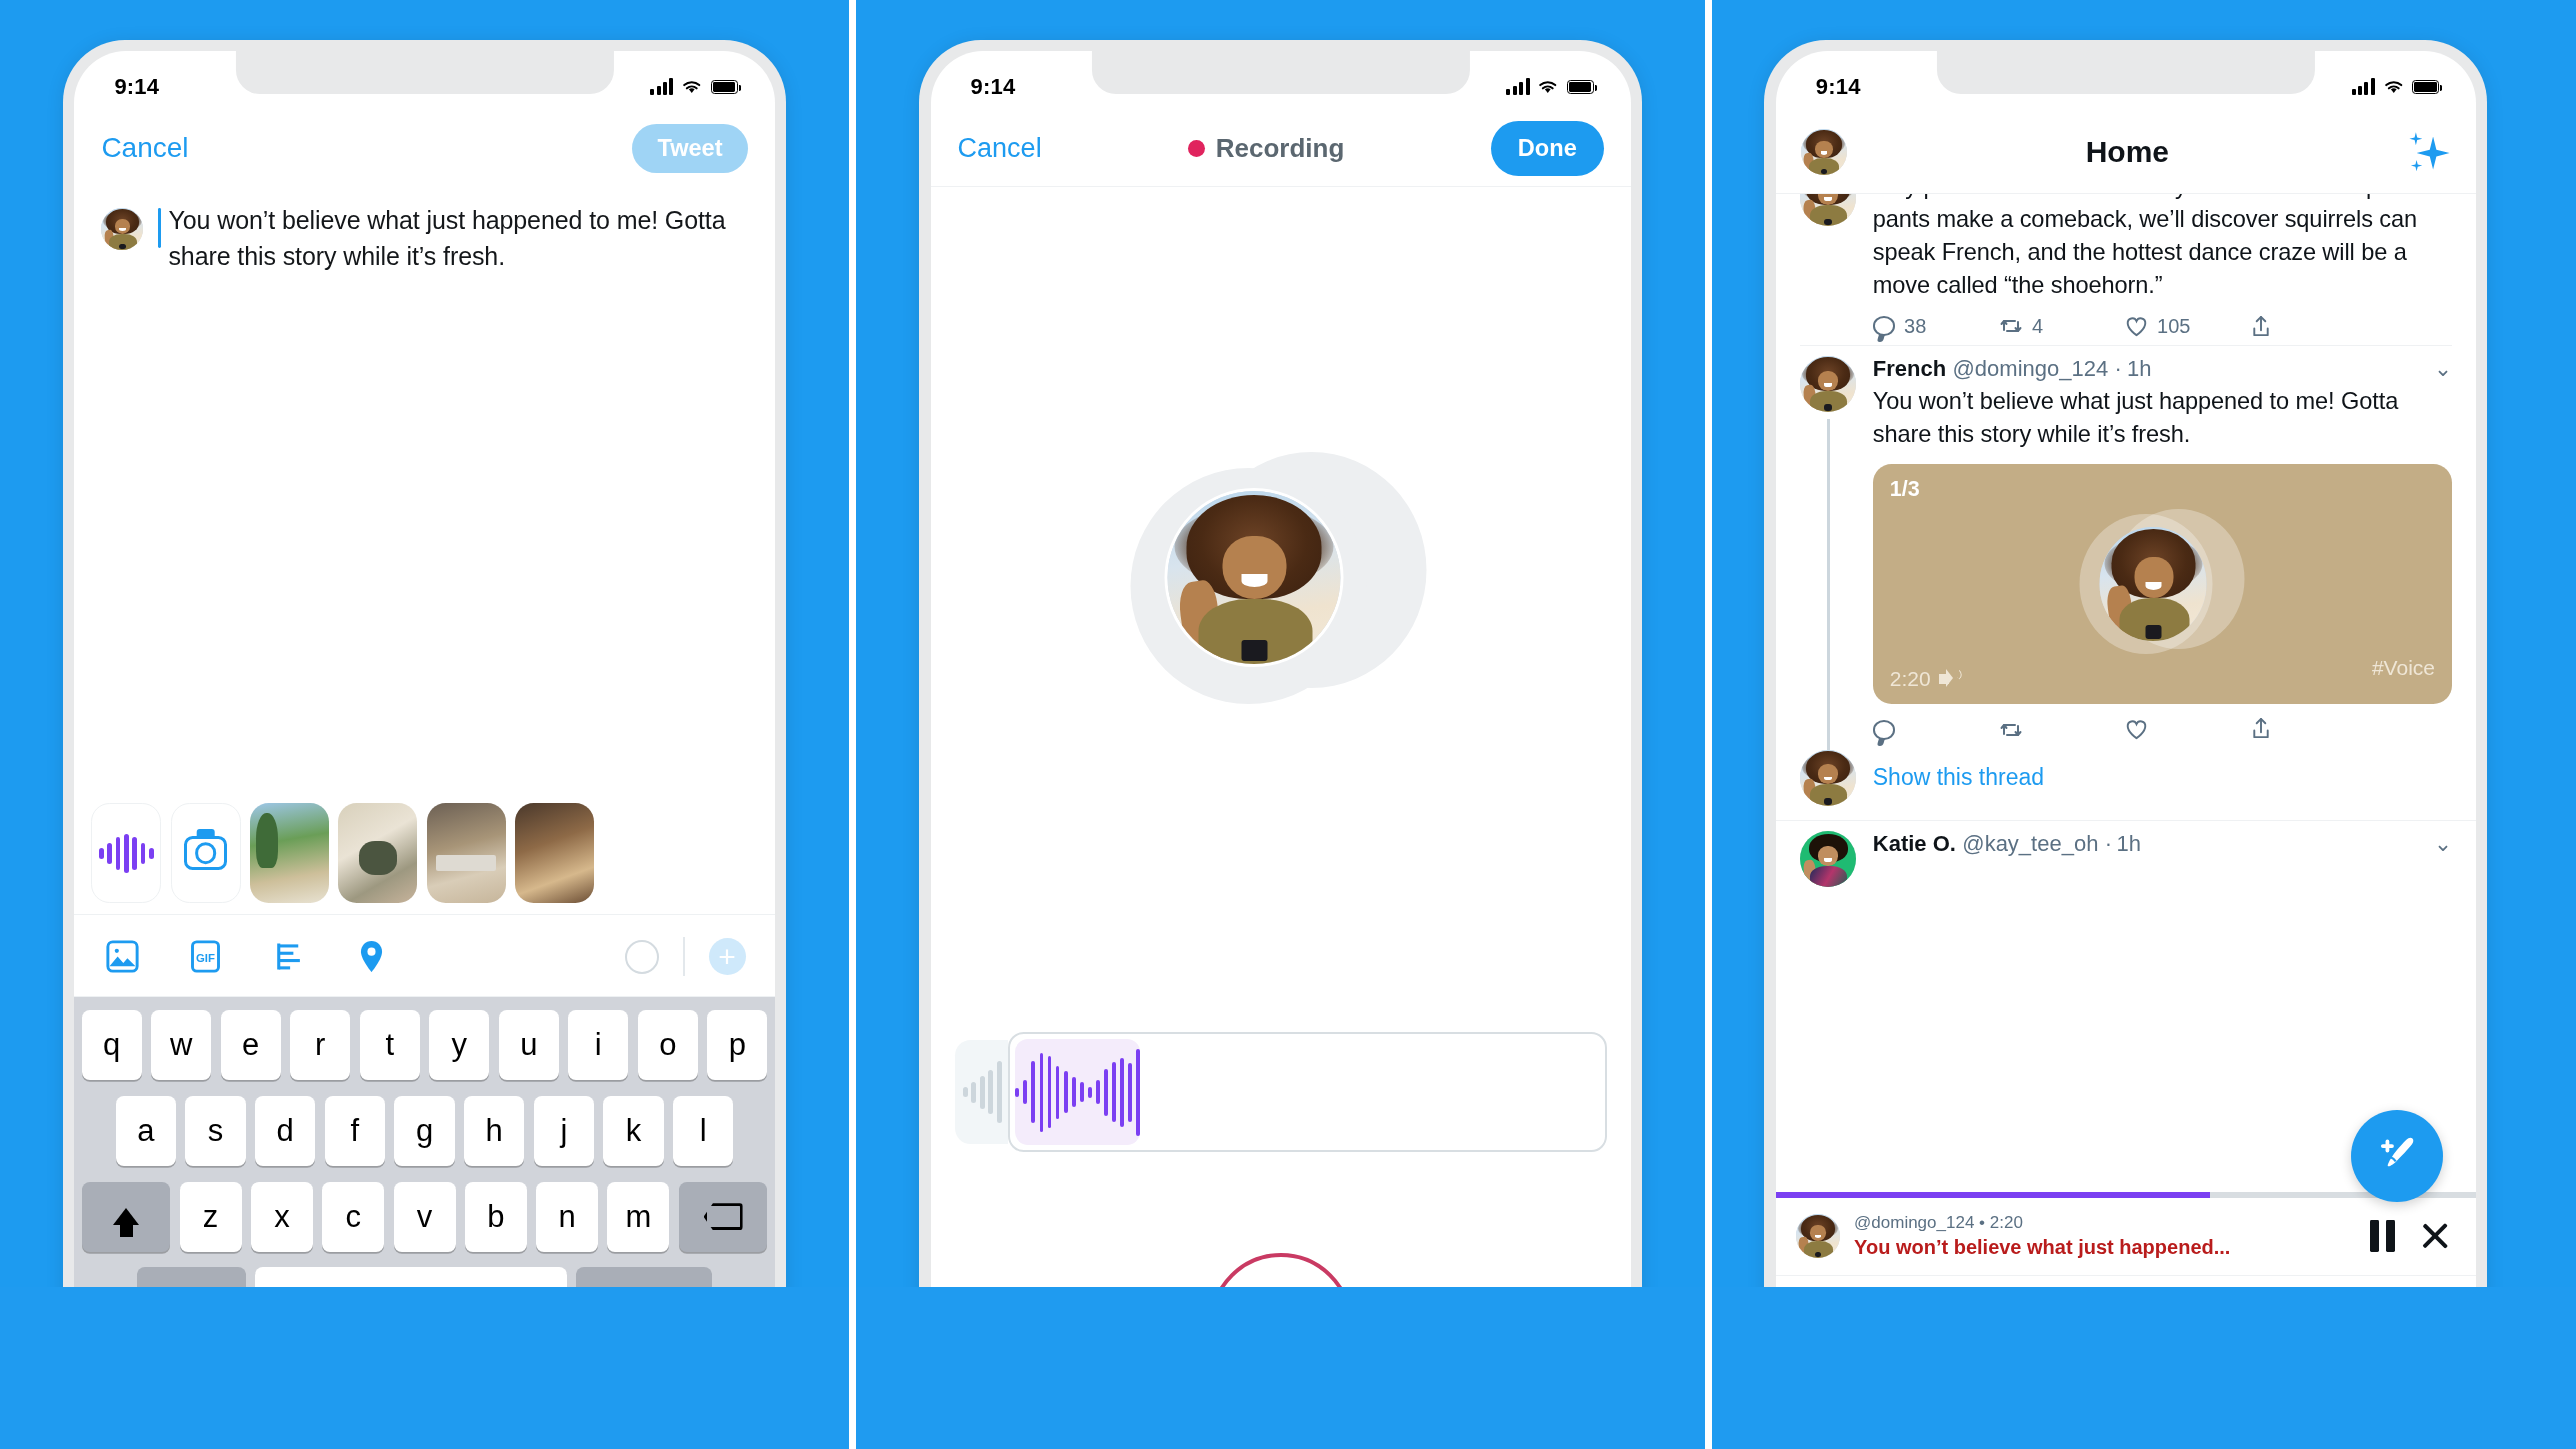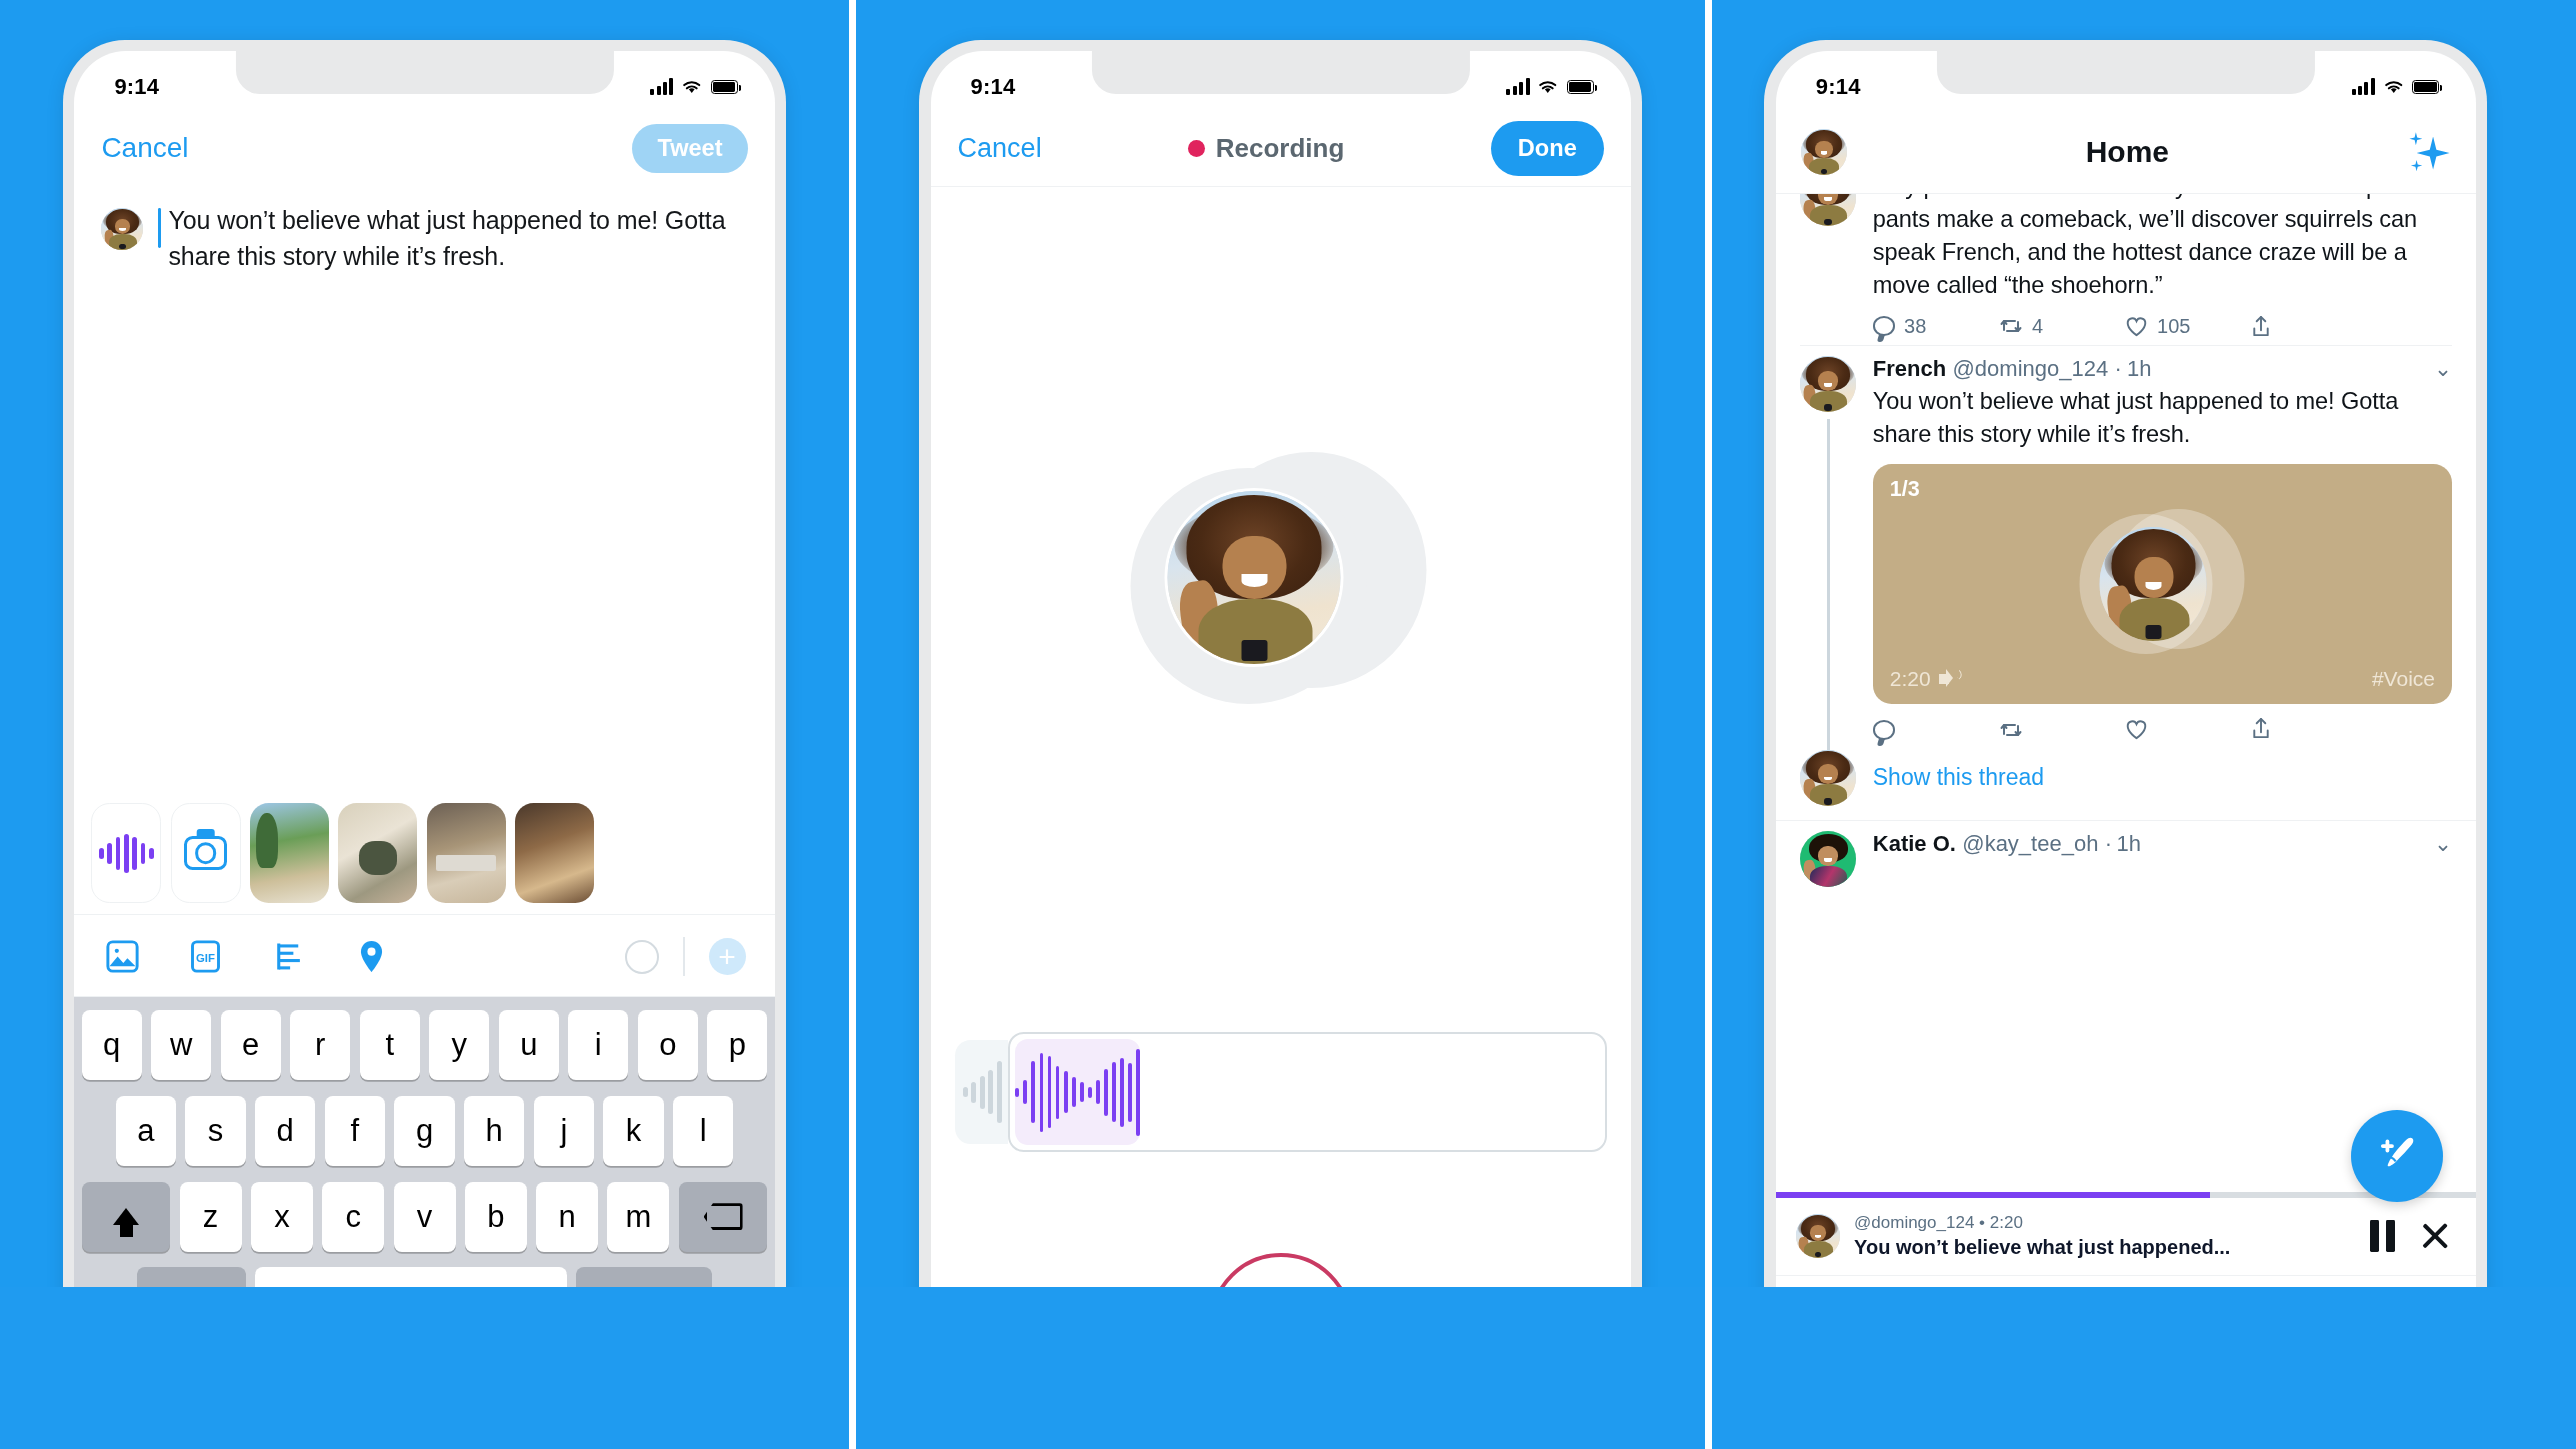--- a/index.html
+++ b/index.html
@@ -230,21 +230,21 @@
 
   .voice-card{ margin-top:13px; border-radius:18.6px; background:#c3ad86;
     height:240px; position:relative; overflow:hidden; }
   .vc-badge{ position:absolute; left:17px; top:13px; color:#fff; font-size:21.5px; font-weight:700; }
   .vc-blobs{ position:absolute; left:50%; top:50%; transform:translate(-50%,-50%); width:165px; height:150px; }
   .vc-blobs .bl{ position:absolute; border-radius:50%; background:rgba(255,255,255,.30); }
   .vc-blobs .bl1{ left:0; top:5.7px; width:133px; height:140px; }
   .vc-blobs .bl2{ left:33px; top:0; width:132px; height:140px; }
   .vc-blobs .ava{ position:absolute; left:20px; top:18.6px; width:107px; height:114px; border-radius:50%; }
   .vc-dur{ position:absolute; left:17px; bottom:13px; color:#efe6d6; font-size:21px; display:flex; align-items:center; gap:7.9px; }
-  .vc-tag{ position:absolute; right:17px; bottom:13px; color:#efe6d6; font-size:21px; }
+  .vc-tag{ position:absolute; right:17px; bottom:24px; color:#efe6d6; font-size:21px; }
   .spk{ width:10px;height:10px;background:#efe6d6;position:relative; }
   .spk::before{content:"";position:absolute;left:7.2px;top:-4.3px;border-left:7.9px solid #efe6d6;border-top:9.3px solid transparent;border-bottom:9.3px solid transparent;}
   .spk::after{content:"";position:absolute;left:17px;top:-2.1px;width:6.4px;height:6.4px;border:1.8px solid #efe6d6;border-left:none;border-top:none;border-radius:0 0 6.4px 0;transform:rotate(-45deg);}
 
   .show-thread{ display:flex; align-items:center; padding:2.9px 24px 14.3px; }
   .show-thread .ava{ width:56px; height:56px; flex:0 0 56px; margin-right:17px; }
   .st-link{ color:#1d9bf0; font-size:23px; }
 
   .tw-sep{ height:1.4px; background:#eff1f3; margin:0; }
 
@@ -252,21 +252,21 @@
     border-radius:50%; background:#1d9bf0; z-index:55;
     display:flex; align-items:center; justify-content:center; box-shadow:0 3.6px 11.4px rgba(0,0,0,.18); }
 
   .player{ position:absolute; left:0; right:0; bottom:133px; height:79px; background:#fff; z-index:50;
     border-top:1.4px solid #eff1f3; display:flex; align-items:center; padding:0 20px; }
   .pl-prog{ position:absolute; left:0; right:0; top:-5px; height:5.7px; background:#d8dde1; }
   .pl-prog i{ display:block; height:100%; background:#7b3ff2; }
   .player .ava{ width:44px; height:44px; flex:0 0 44px; margin-right:14.3px; }
   .pl-meta{ flex:1; min-width:0; }
   .pl-sub{ font-size:17px; color:#5b7083; margin-bottom:2.1px; }
-  .pl-title{ font-size:20px; font-weight:700; color:#0f172a; white-space:nowrap; overflow:hidden; text-overflow:ellipsis; }
+  .pl-title{ font-size:20px; font-weight:700; color:#b91c1c; white-space:nowrap; overflow:hidden; text-overflow:ellipsis; }
   .pl-pause{ display:flex; gap:6.4px; margin:0 24px 0 13px; }
   .pl-pause i{ display:block; width:9.3px; height:31.5px; background:#0f1419; border-radius:1.4px; }
   .pl-close{ width:31.5px; height:31.5px; position:relative; margin-right:5.7px; }
   .pl-close::before,.pl-close::after{content:"";position:absolute;left:50%;top:50%;width:31.5px;height:4.3px;background:#0f1419;border-radius:1.4px;}
   .pl-close::before{transform:translate(-50%,-50%) rotate(45deg);}
   .pl-close::after{transform:translate(-50%,-50%) rotate(-45deg);}
 
   .tabbar{ position:absolute; left:0; right:0; bottom:0; height:133px; background:#fff;
     border-top:1.4px solid #eff1f3; display:flex; align-items:flex-start; padding-top:24px; z-index:50; }
   .tab{ flex:1; display:flex; justify-content:center; }

